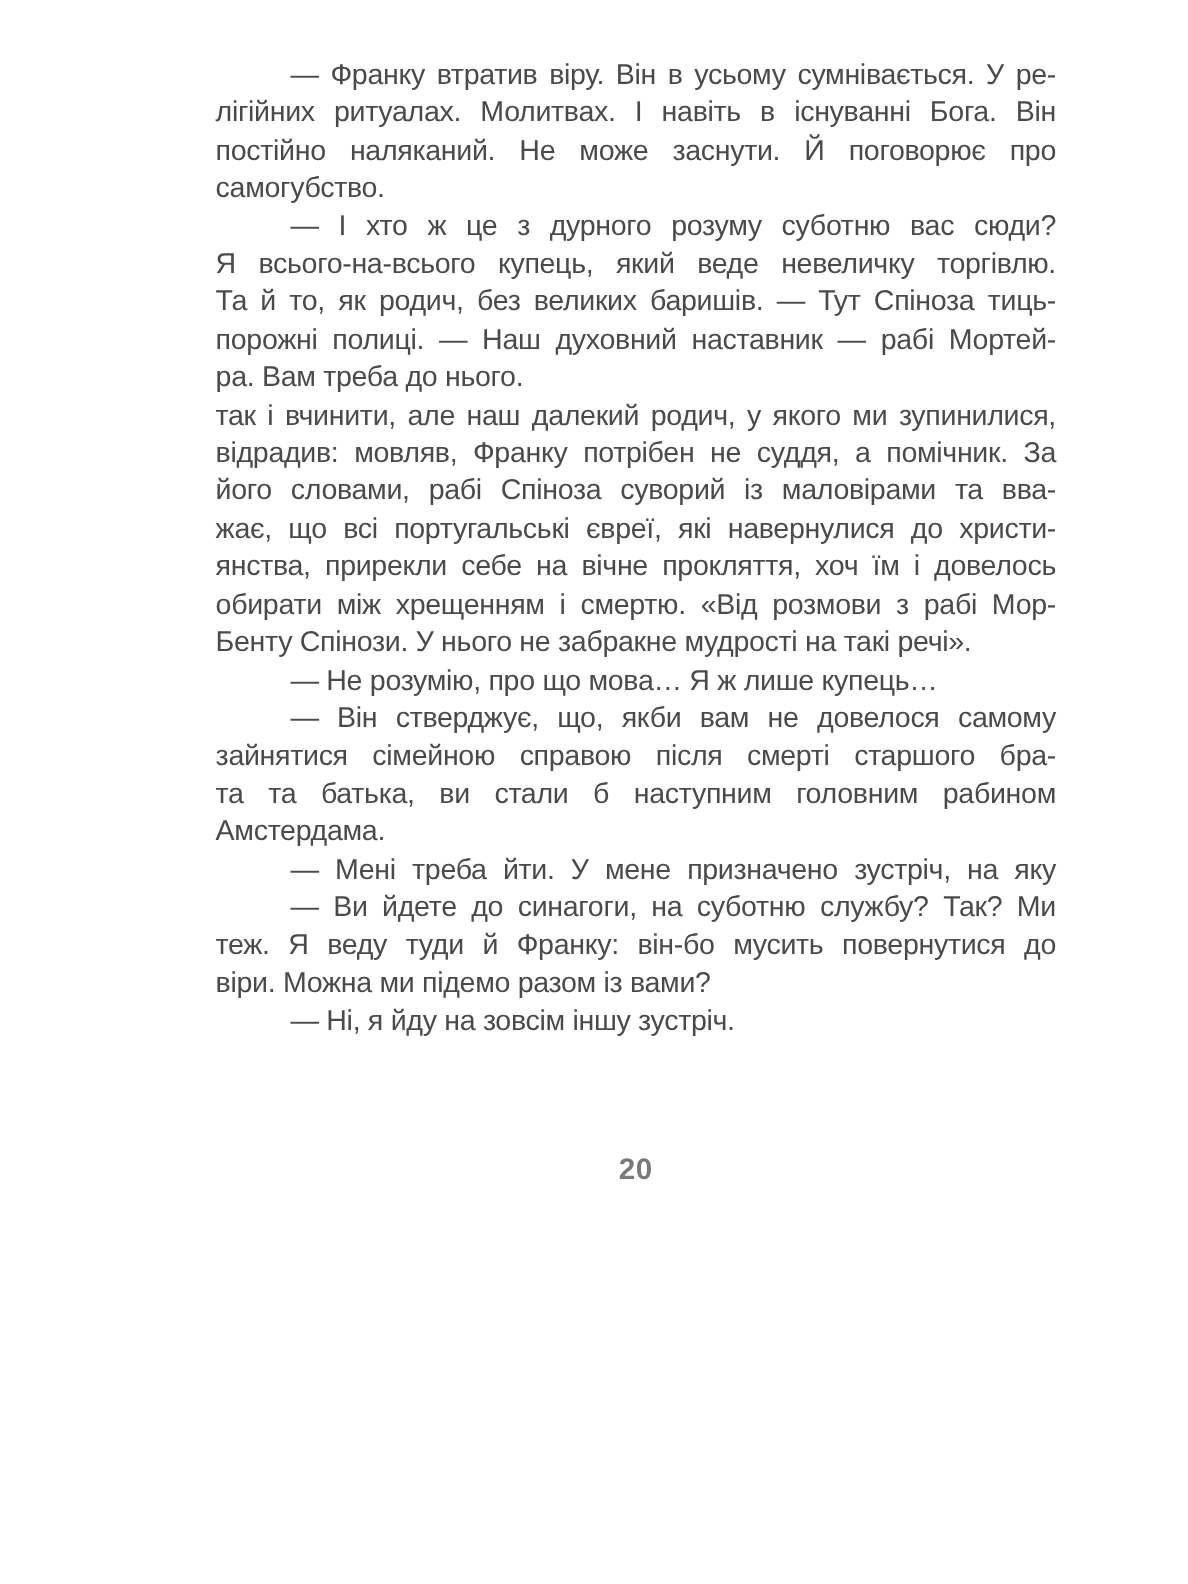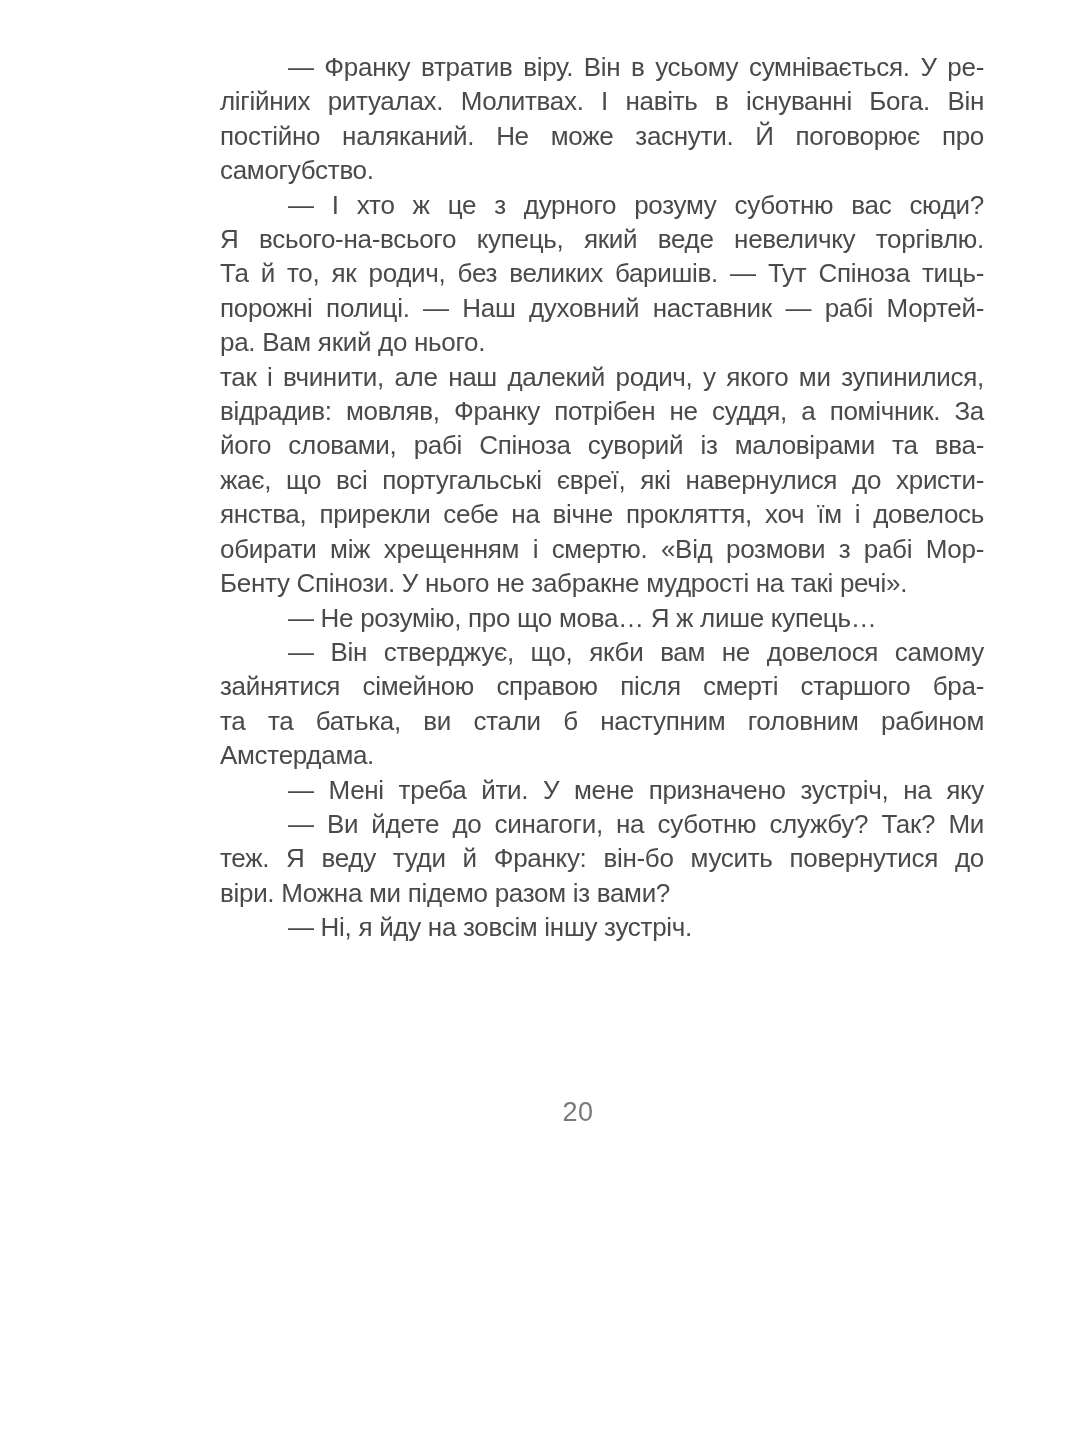--- a/index.html
+++ b/index.html
@@ -17,59 +17,59 @@
   }
   .text-block {
     position: absolute;
     left: 196px;
     top: 50px;
     width: 764px;
     color: #4a4a4a;
     font-size: 26px;
     line-height: 34.4px;
     letter-spacing: -0.3px;
-    margin-left: 24px;
   }
   .line {
     text-align: justify;
     text-align-last: justify;
     white-space: nowrap;
   }
   .line.first {
     text-indent: 68px;
   }
   .line.last {
     text-align-last: left;
     white-space: normal;
   }
   .page-number {
     position: absolute;
     left: 196px;
-    top: 1097px;
+    top: 1048px;
     width: 764px;
     text-align: center;
     color: #7a7a7a;
     font-size: 27px;
     letter-spacing: 0.5px;
+    font-weight: bold;
   }
 </style>
 </head>
 <body>
 
 <div class="page">
   <div class="text-block">
       <div class="line first">— Франку втратив віру. Він в усьому сумнівається. У ре-</div>
       <div class="line">лігійних ритуалах. Молитвах. І навіть в існуванні Бога. Він</div>
       <div class="line">постійно наляканий. Не може заснути. Й поговорює про</div>
       <div class="line last">самогубство.</div>
       <div class="line first">— І хто ж це з дурного розуму суботню вас сюди?</div>
       <div class="line">Я всього-на-всього купець, який веде невеличку торгівлю.</div>
       <div class="line">Та й то, як родич, без великих баришів. — Тут Спіноза тиць-</div>
       <div class="line">порожні полиці. — Наш духовний наставник — рабі Мортей-</div>
-      <div class="line last">ра. Вам який до нього.</div>
+      <div class="line last">ра. Вам треба до нього.</div>
       <div class="line">так і вчинити, але наш далекий родич, у якого ми зупинилися,</div>
       <div class="line">відрадив: мовляв, Франку потрібен не суддя, а помічник. За</div>
       <div class="line">його словами, рабі Спіноза суворий із маловірами та вва-</div>
       <div class="line">жає, що всі португальські євреї, які навернулися до христи-</div>
       <div class="line">янства, прирекли себе на вічне прокляття, хоч їм і довелось</div>
       <div class="line">обирати між хрещенням і смертю. «Від розмови з рабі Мор-</div>
       <div class="line last">Бенту Спінози. У нього не забракне мудрості на такі речі».</div>
       <div class="line first last">— Не розумію, про що мова… Я ж лише купець…</div>
       <div class="line first">— Він стверджує, що, якби вам не довелося самому</div>
       <div class="line">зайнятися сімейною справою після смерті старшого бра-</div>

